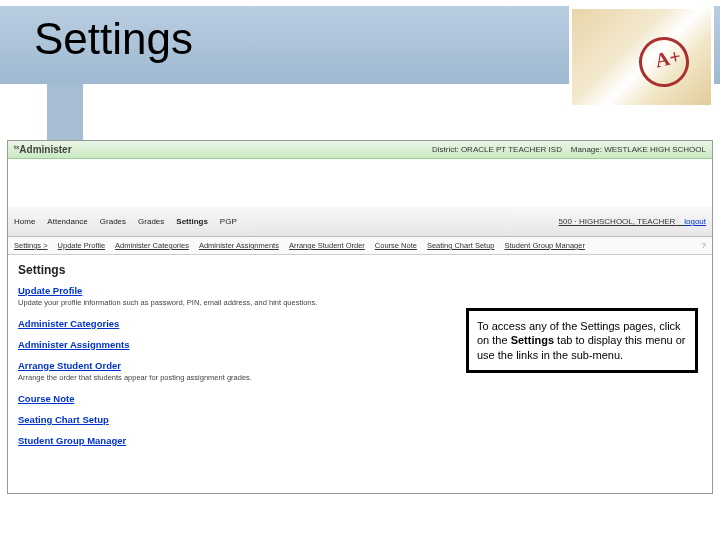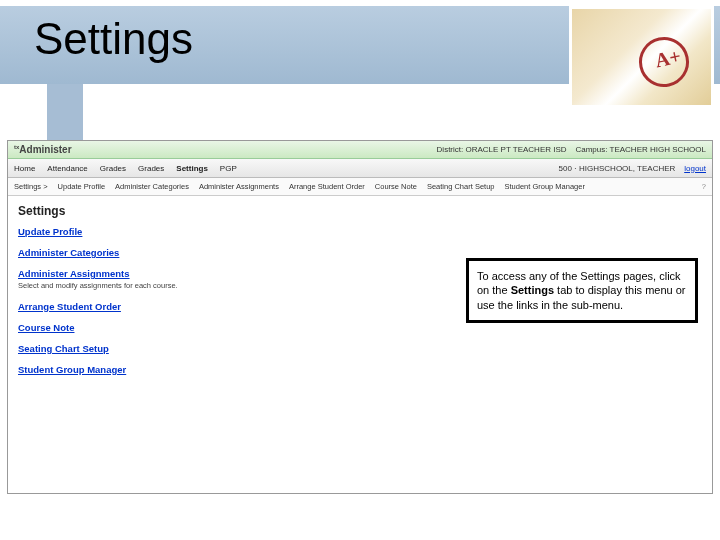--- a/index.html
+++ b/index.html
@@ -8,49 +8,49 @@
   .title { position: absolute; left: 34px; top: 14px; font-size: 44px; color: #000; font-weight: 400; }
   .photo { position: absolute; right: 6px; top: 6px; width: 145px; height: 102px; border: 3px solid #fff; background: linear-gradient(135deg,#e8d5a8 0%,#f4e9cf 40%,#fff 55%,#f2e7c8 70%,#e2cd98 100%); overflow: hidden; }
   .photo::before { content:""; position:absolute; right:22px; top:28px; width:44px; height:44px; border:3px solid #a83030; border-radius:50%; transform: rotate(-12deg); }
   .photo::after { content:"A+"; position:absolute; right:30px; top:38px; color:#a83030; font-weight:bold; font-size:20px; transform: rotate(-12deg); font-family: 'Comic Sans MS', cursive; }
   .vbar { position: absolute; left: 47px; top: 84px; width: 36px; height: 56px; background: #a6bdd4; }
   .app { position: absolute; left: 7px; top: 140px; width: 706px; height: 354px; border: 1px solid #999; background: #fff; font-size: 8px; color: #222; }
   .app-top { height: 18px; background: linear-gradient(#e9f6e6,#cbe9c2); border-bottom: 1px solid #9c9; display:flex; align-items:center; justify-content:space-between; padding: 0 6px; font-size: 8px; }
   .app-logo { font-weight: bold; font-size: 10px; color: #444; }
   .app-logo sup { font-size:6px; }
   .app-top-right { color:#333; }
-  .mainnav { height: 19px; background: linear-gradient(#f8f8f8,#e6e6e6); border-bottom:1px solid #bbb; display:flex; align-items:center; justify-content:space-between; padding:0 6px; font-size:8px; }
+  .mainnav { height: 30px; background: linear-gradient(#f8f8f8,#e6e6e6); border-bottom:1px solid #bbb; display:flex; align-items:center; justify-content:space-between; padding:0 6px; font-size:8px;margin-top:48px; }
   .mainnav-left { display:flex; gap:12px; }
-  .mainnav-right { color:#333; }
-  .subnav { height: 18px; background:#fafafa; border-bottom:1px solid #ccc; display:flex; align-items:center; gap:10px; padding:0 6px; font-size:7.5px; color:#333; position:relative; }
+  .mainnav-right { color:#333;text-decoration:underline; }
+  .subnav { height: 18px; background:#fafafa; border-bottom:1px solid #ccc; display:flex; align-items:center; gap:10px; padding:0 6px; font-size:7.5px; color:#333; position:relative;text-decoration:underline; }
   .subnav .help { position:absolute; right:6px; color:#888; }
   .content { padding: 8px 10px; position: relative; }
   .content h2 { font-size: 12px; font-weight: bold; margin-bottom: 8px; }
   .section { margin-bottom: 10px; max-width: 370px; }
   .section h3 { font-size: 9.5px; font-weight: bold; margin-bottom: 2px; }
   .section h3 a { color: #0033cc; text-decoration: underline; }
   .section p { font-size: 7.5px; color: #444; line-height: 1.3; }
-  .callout { position:absolute; right: 14px; top: 62px; width: 232px; border: 3px solid #000; background: #fff; padding: 8px 8px; font-size: 11px; line-height: 1.3; color:#000; }
+  .callout { position:absolute; right: 14px; top: 53px; width: 232px; border: 3px solid #000; background: #fff; padding: 8px 8px; font-size: 11px; line-height: 1.3; color:#000; }
   .callout b { font-weight: bold; }
 </style>
 </head>
 <body>
 
 <div class="header-band"></div>
 <div class="title">Settings</div>
 <div class="photo"></div>
 <div class="vbar"></div>
 
 <div class="app">
   <div class="app-top">
     <span class="app-logo"><sup>tx</sup><span>Administer</span></span>
     <span class="app-top-right">
       <span>District:</span> <span>ORACLE PT TEACHER ISD</span>
       &nbsp;&nbsp;
-      <span>Campus:</span> <span>TEACHER HIGH SCHOOL</span>
+      <span>Manage:</span> <span>WESTLAKE HIGH SCHOOL</span>
     </span>
   </div>
   <div class="mainnav">
     <div class="mainnav-left">
       <span>Home</span>
       <span>Attendance</span>
       <span>Grades</span>
       <span>Grades</span>
       <span style="font-weight:bold">Settings</span>
       <span>PGP</span>
@@ -70,30 +70,31 @@
     <span>Course Note</span>
     <span>Seating Chart Setup</span>
     <span>Student Group Manager</span>
     <span class="help">?</span>
   </div>
   <div class="content">
     <h2>Settings</h2>
 
     <div class="section">
       <h3><a>Update Profile</a></h3>
+      <p>Update your profile information such as password, PIN, email address, and hint questions.</p>
     </div>
     <div class="section">
       <h3><a>Administer Categories</a></h3>
     </div>
     <div class="section">
       <h3><a>Administer Assignments</a></h3>
-      <p>Select and modify assignments for each course.</p>
     </div>
     <div class="section">
       <h3><a>Arrange Student Order</a></h3>
+      <p>Arrange the order that students appear for posting assignment grades.</p>
     </div>
     <div class="section">
       <h3><a>Course Note</a></h3>
     </div>
     <div class="section">
       <h3><a>Seating Chart Setup</a></h3>
     </div>
     <div class="section">
       <h3><a>Student Group Manager</a></h3>
     </div>

